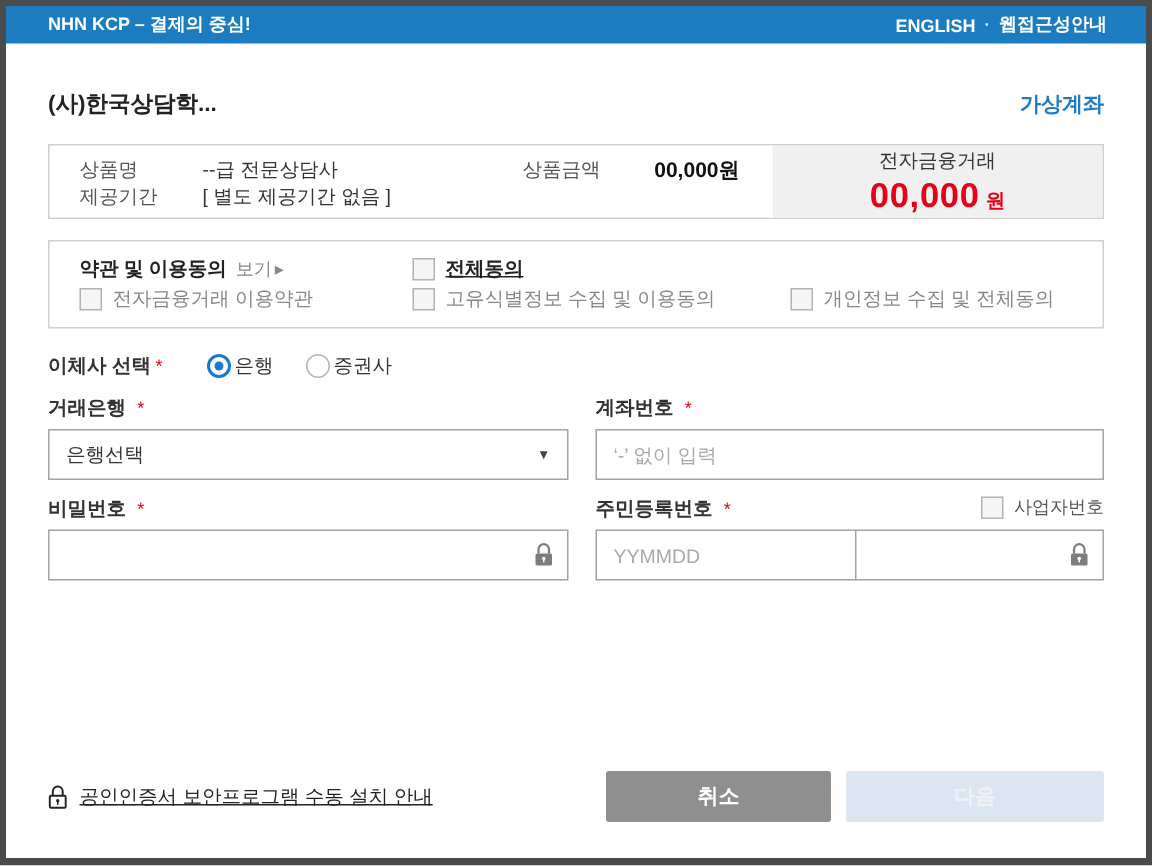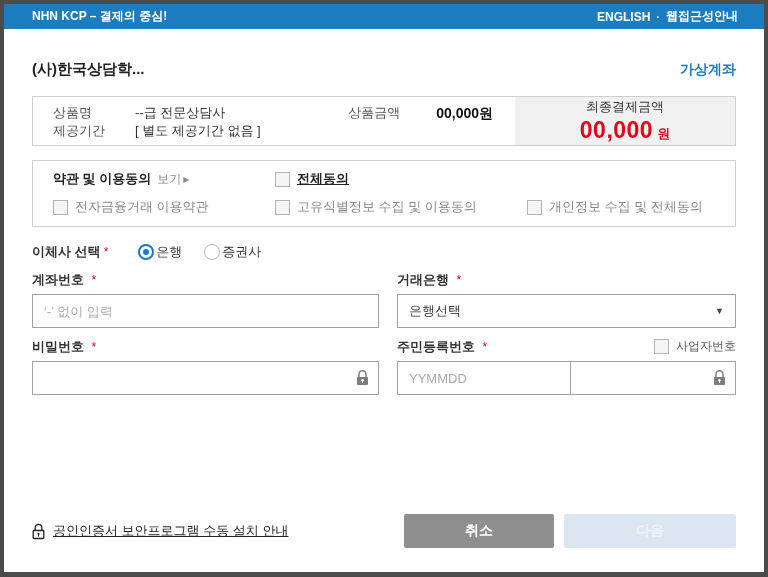--- a/index.html
+++ b/index.html
@@ -52,21 +52,21 @@
   .total-label { font-size:13px; color:#333; }
   .total-line { color:#e60017; display:flex; align-items:baseline; gap:4px; }
   .total-amount { font-size:23px; font-weight:bold; letter-spacing:0.5px; }
   .total-won { font-size:13px; font-weight:bold; }
 
   
   .terms-box {
     margin-top:14px; border:1px solid #cfcfcf; padding:9px 20px 10px 20px;
   }
   .terms-row { display:grid; grid-template-columns:222px 252px 1fr; align-items:center; }
-  .terms-row + .terms-row { margin-top:10px; }
+  .terms-row + .terms-row { margin-top:2px; }
   .terms-title-cell { display:flex; align-items:center; gap:6px; }
   .terms-title { font-size:13px; font-weight:bold; color:#222; }
   .terms-view { font-size:12px; color:#888; cursor:pointer; display:flex; align-items:center; gap:2px; }
   .cb-item { display:flex; align-items:center; gap:7px; cursor:pointer; }
   .cb {
     width:15px; height:15px; border:1px solid #b3b3b3; background:#f5f5f5;
     flex:0 0 auto; display:inline-block;
   }
   .cb-label { font-size:13px; color:#888; }
   .cb-label.strong { color:#222; font-weight:bold;text-decoration:underline; }
@@ -141,21 +141,21 @@
           <span class="o-val o-name">--급 전문상담사</span>
           <span class="o-label o-amount-label">상품금액</span>
           <span class="o-amount">00,000원</span>
         </div>
         <div class="o-row">
           <span class="o-label">제공기간</span>
           <span class="o-val">[ 별도 제공기간 없음 ]</span>
         </div>
       </div>
       <div class="order-total">
-        <span class="total-label">최종결제금액</span>
+        <span class="total-label">전자금융거래</span>
         <span class="total-line">
           <span class="total-amount">00,000</span>
           <span class="total-won">원</span>
         </span>
       </div>
     </div>
 
     <div class="terms-box">
       <div class="terms-row">
         <span class="terms-title-cell">
@@ -199,37 +199,37 @@
           <span class="radio"></span>
           <span>증권사</span>
         </span>
       </span>
     </div>
 
     <div class="form-grid">
       <div>
         <div class="label-row">
           <span>
-            <span class="field-label">계좌번호</span>
-            <span class="req">*</span>
-          </span>
-        </div>
-        <input class="input" type="text" placeholder="‘-’ 없이 입력" style="">
-      </div>
-      <div>
-        <div class="label-row">
-          <span>
             <span class="field-label">거래은행</span>
             <span class="req">*</span>
           </span>
         </div>
         <div class="select">
           <span class="sel-text">은행선택</span>
           <span class="caret">▼</span>
         </div>
+      </div>
+      <div>
+        <div class="label-row">
+          <span>
+            <span class="field-label">계좌번호</span>
+            <span class="req">*</span>
+          </span>
+        </div>
+        <input class="input" type="text" placeholder="‘-’ 없이 입력" style="">
       </div>
     </div>
 
     <div class="form-grid">
       <div>
         <div class="label-row">
           <span>
             <span class="field-label">비밀번호</span>
             <span class="req">*</span>
           </span>

